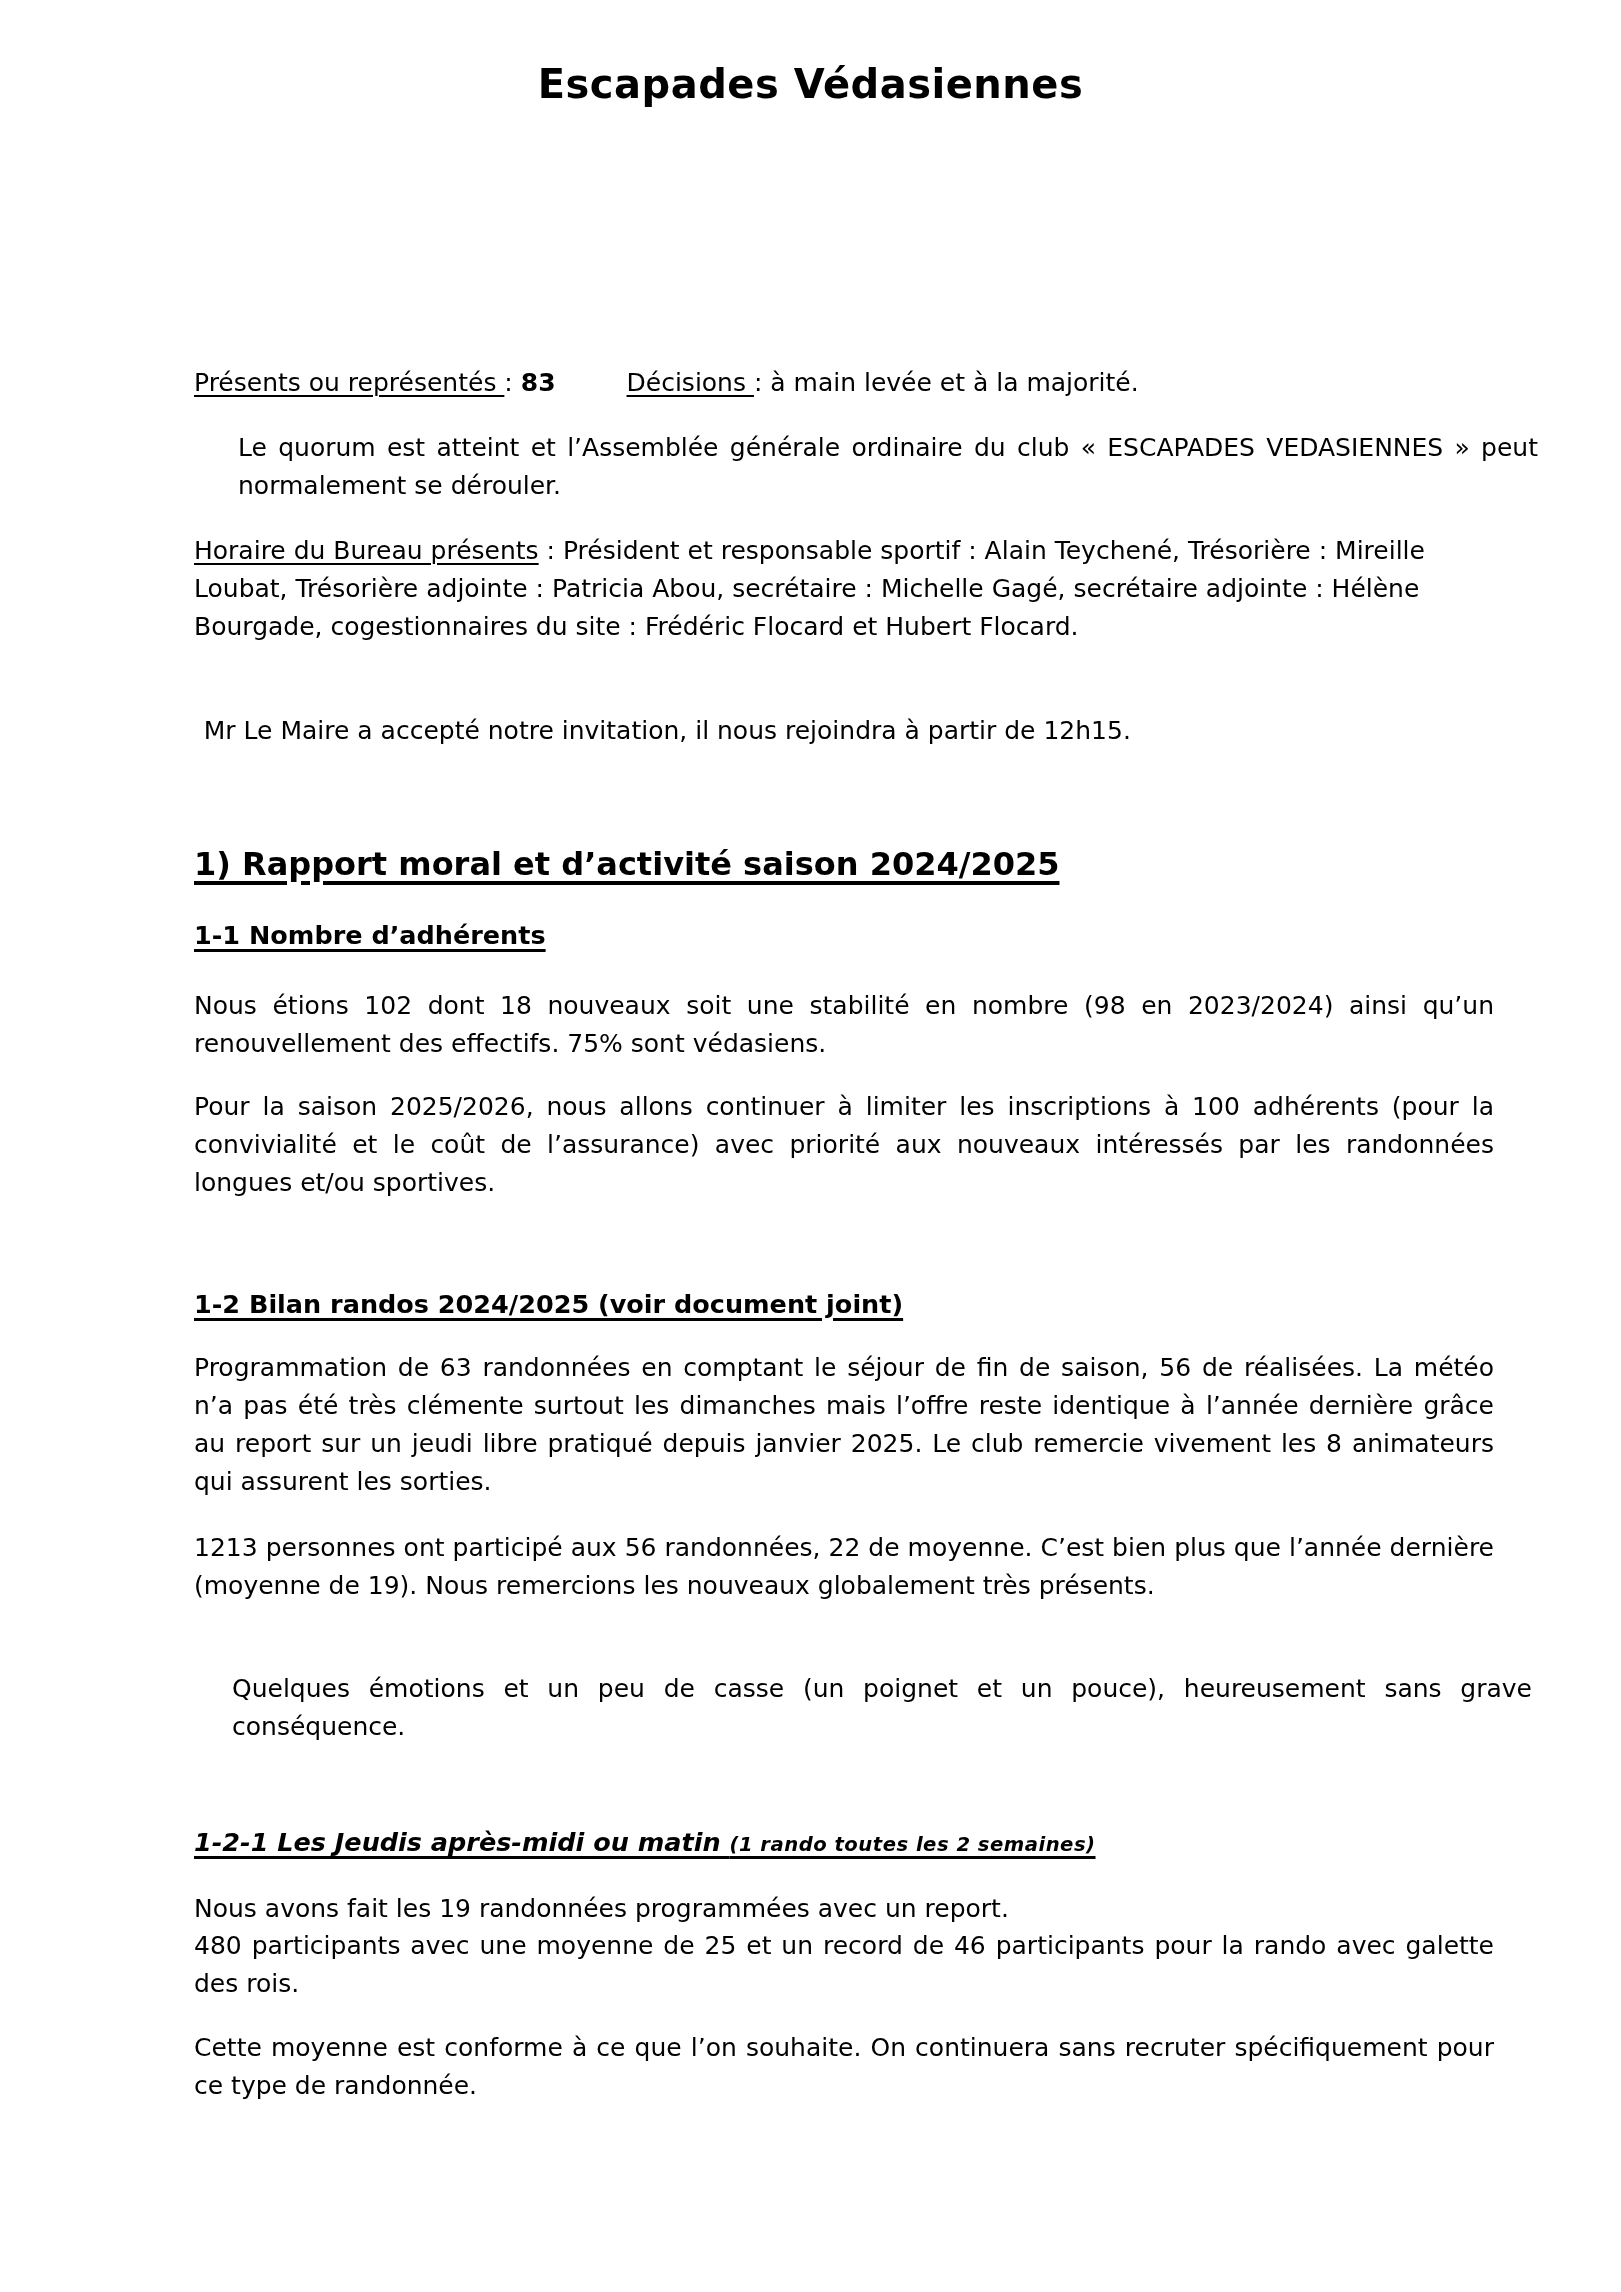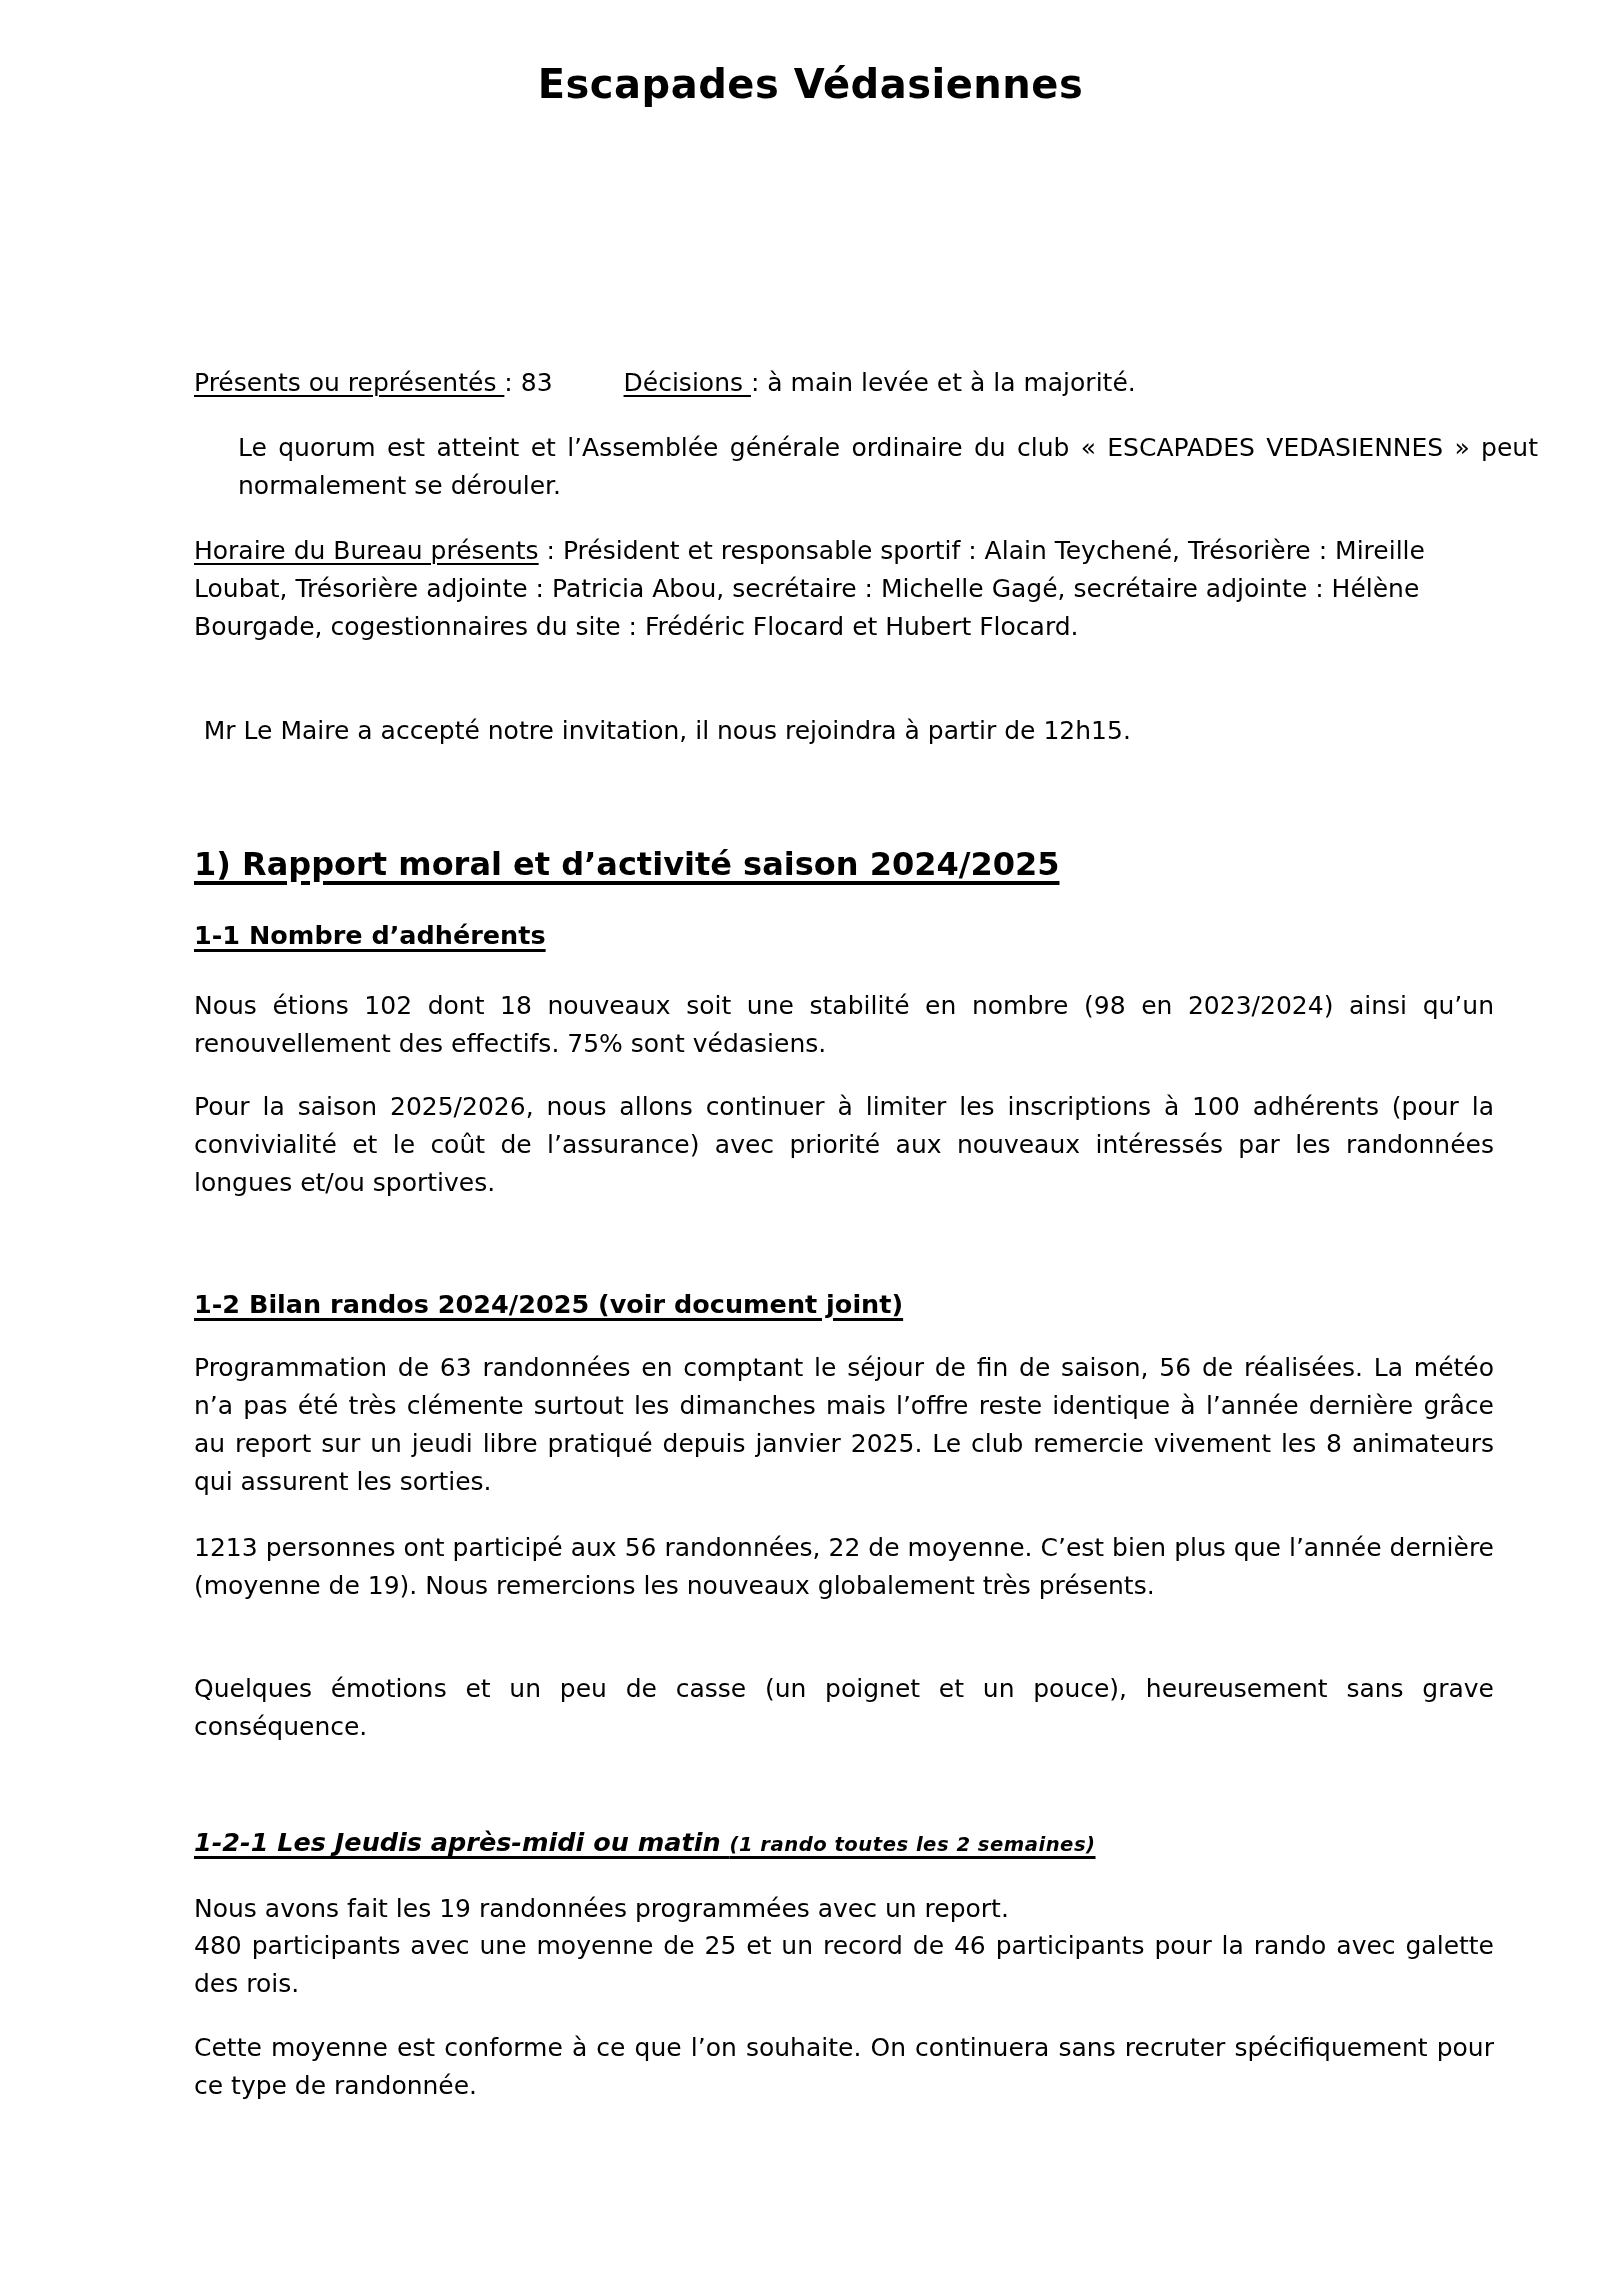--- a/index.html
+++ b/index.html
@@ -6,21 +6,21 @@
   body { width: 1621px; height: 2293px; position: relative; overflow: hidden;
          font-family: "DejaVu Sans", sans-serif; color: #000000; }
   .page { position: absolute; left: 0; top: 0; width: 1284px; height: 2293px; background: #ffffff; }
   .title { position: absolute; left: 0; width: 1621px; text-align: center;
            font-weight: bold; font-size: 40px; letter-spacing: 0.5px; }
   .t1 { top: 61px; }
   .t2 { top: 149px; }
   .block { position: absolute; left: 194px; width: 1300px; font-size: 25px; line-height: 38px; }
   .just { text-align: justify; text-align-last: left; }
   .u { text-decoration: underline; text-decoration-thickness: 2px; text-underline-offset: 3.9px; }
-  .b { font-weight: normal; text-align: center; }
+  .b { font-weight: bold; text-align: center; }
   .h1 { font-weight: bold; font-size: 32px; text-decoration: underline;
         text-decoration-thickness: 3.9px; text-underline-offset: 5.9px; }
   .h2 { font-weight: bold; font-size: 25.5px; text-decoration: underline;
         text-decoration-thickness: 2.9px; text-underline-offset: 4.9px; }
   .h2 .small { font-size: 19.6px; letter-spacing: 0.5px; }
   .gap { display: inline-block; width: 53px; }
   .gap2 { display: inline-block; width: 71px; }
   .indent { padding-left: 9.8px; }
 </style>
 </head>
@@ -51,21 +51,21 @@
     <span class="h2">1-1 Nombre d’adhérents</span>
   </div>
   <div class="block just" style="top:987px;">Nous étions 102 dont 18 nouveaux soit une stabilité en nombre (98 en 2023/2024) ainsi qu’un renouvellement des effectifs. 75% sont védasiens.</div>
   <div class="block just" style="top:1088px;">Pour la saison 2025/2026, nous allons continuer à limiter les inscriptions à 100 adhérents (pour la convivialité et le coût de l’assurance) avec priorité aux nouveaux intéressés par les randonnées longues et/ou sportives.</div>
 
   <div class="block" style="top:1285px;">
     <span class="h2">1-2 Bilan randos 2024/2025 (voir document joint)</span>
   </div>
   <div class="block just" style="top:1349px;">Programmation de 63 randonnées en comptant le séjour de fin de saison, 56 de réalisées. La météo n’a pas été très clémente surtout les dimanches mais l’offre reste identique à l’année dernière grâce au report sur un jeudi libre pratiqué depuis janvier 2025. Le club remercie vivement les 8 animateurs qui assurent les sorties.</div>
   <div class="block just" style="top:1529px;">1213 personnes ont participé aux 56 randonnées, 22 de moyenne. C’est bien plus que l’année dernière (moyenne de 19). Nous remercions les nouveaux globalement très présents.</div>
-  <div class="block just" style="top:1670px;">Quelques émotions et un peu de casse (un poignet et un pouce), heureusement sans grave conséquence.</div>
+  <div class="block just" style="top:1670px;margin-left:38px;">Quelques émotions et un peu de casse (un poignet et un pouce), heureusement sans grave conséquence.</div>
 
   <div class="block" style="top:1823px;font-style:italic;">
     <span class="h2"><span>1-2-1 Les Jeudis après-midi ou matin </span><span class="small">(1 rando toutes les 2 semaines)</span></span>
   </div>
   <div class="block" style="top:1890px;">Nous avons fait les 19 randonnées programmées avec un report.</div>
   <div class="block just" style="top:1927px;">480 participants avec une moyenne de 25 et un record de 46 participants pour la rando avec galette des rois.</div>
   <div class="block just" style="top:2029px;">Cette moyenne est conforme à ce que l’on souhaite. On continuera sans recruter spécifiquement pour ce type de randonnée.</div>
 
 </div>
 

